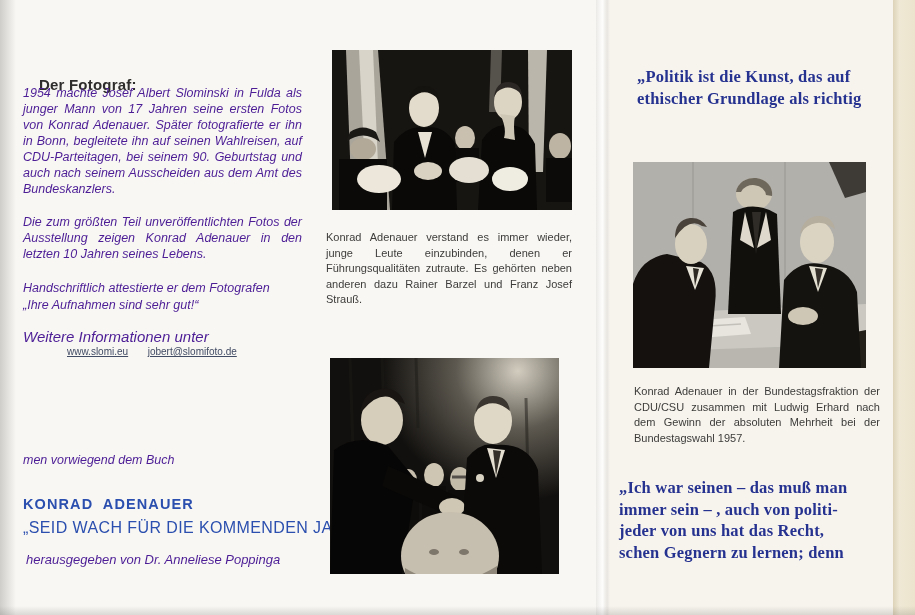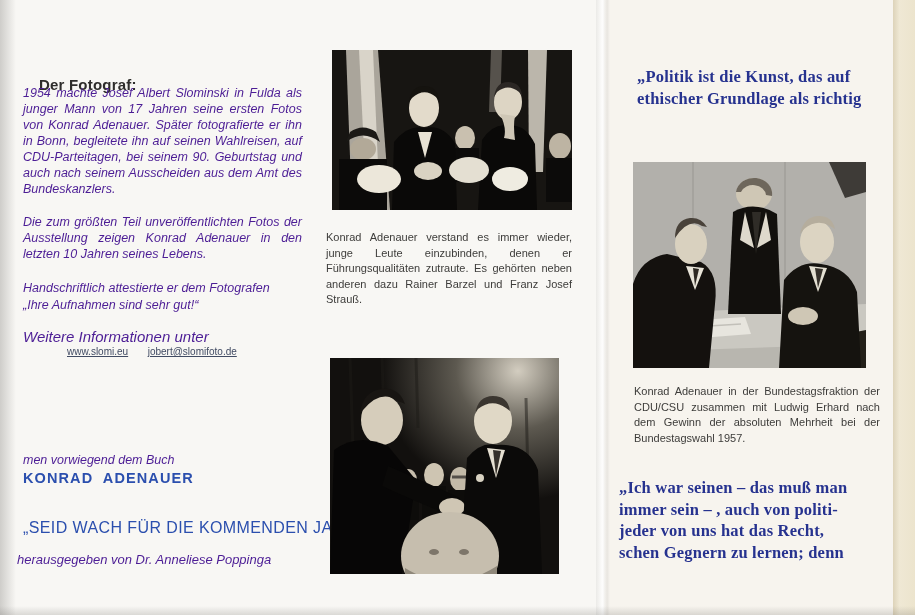--- a/index.html
+++ b/index.html
@@ -63,24 +63,24 @@
   <div class="abs" style="left:23px;top:346px;font-size:10px;margin-left:44px;">
     <span class="link">www.slomi.eu</span>
     <span style="display:inline-block;width:14px;"></span>
     <span class="link">jobert@slomifoto.de</span>
   </div>
 
   <div class="body-txt abs two-line" style="left:23px;top:452px;width:300px;line-height:17.5px;">
     <span>men vorwiegend dem Buch</span>
   </div>
 
-  <p class="book-title abs" style="left:23px;top:470px;color:#2b4fae;">KONRAD ADENAUER</p>
+  <p class="book-title abs" style="left:23px;top:496px;color:#2b4fae;">KONRAD ADENAUER</p>
   <p class="book-subtitle abs" style="left:23px;top:519px;color:#2b4fae;">„SEID WACH FÜR DIE KOMMENDEN JAHRE“</p>
 
-  <p class="body-txt abs" style="left:17px;top:552px;font-size:13px;">herausgegeben von Dr. Anneliese Poppinga</p>
+  <p class="body-txt abs" style="left:26px;top:552px;font-size:13px;">herausgegeben von Dr. Anneliese Poppinga</p>
 
   <div class="photo" style="left:332px;top:50px;width:240px;height:160px;">
     <svg viewBox="0 0 240 160" preserveAspectRatio="none">
       <rect width="240" height="160" fill="#171512"></rect>
       <polygon points="14,0 46,0 58,160 20,160" fill="#b7b2a7" opacity="0.92"></polygon>
       <polygon points="27,0 41,0 48,160 35,160" fill="#d9d4c9"></polygon>
       <polygon points="196,0 215,0 211,122 197,122" fill="#cdc8bd" opacity="0.9"></polygon>
       <polygon points="159,0 170,0 168,62 157,62" fill="#8a857b" opacity="0.55"></polygon>
       <ellipse cx="133" cy="88" rx="10" ry="12" fill="#c9c0af"></ellipse>
       <rect x="119" y="98" width="28" height="34" fill="#0c0b0a"></rect>

